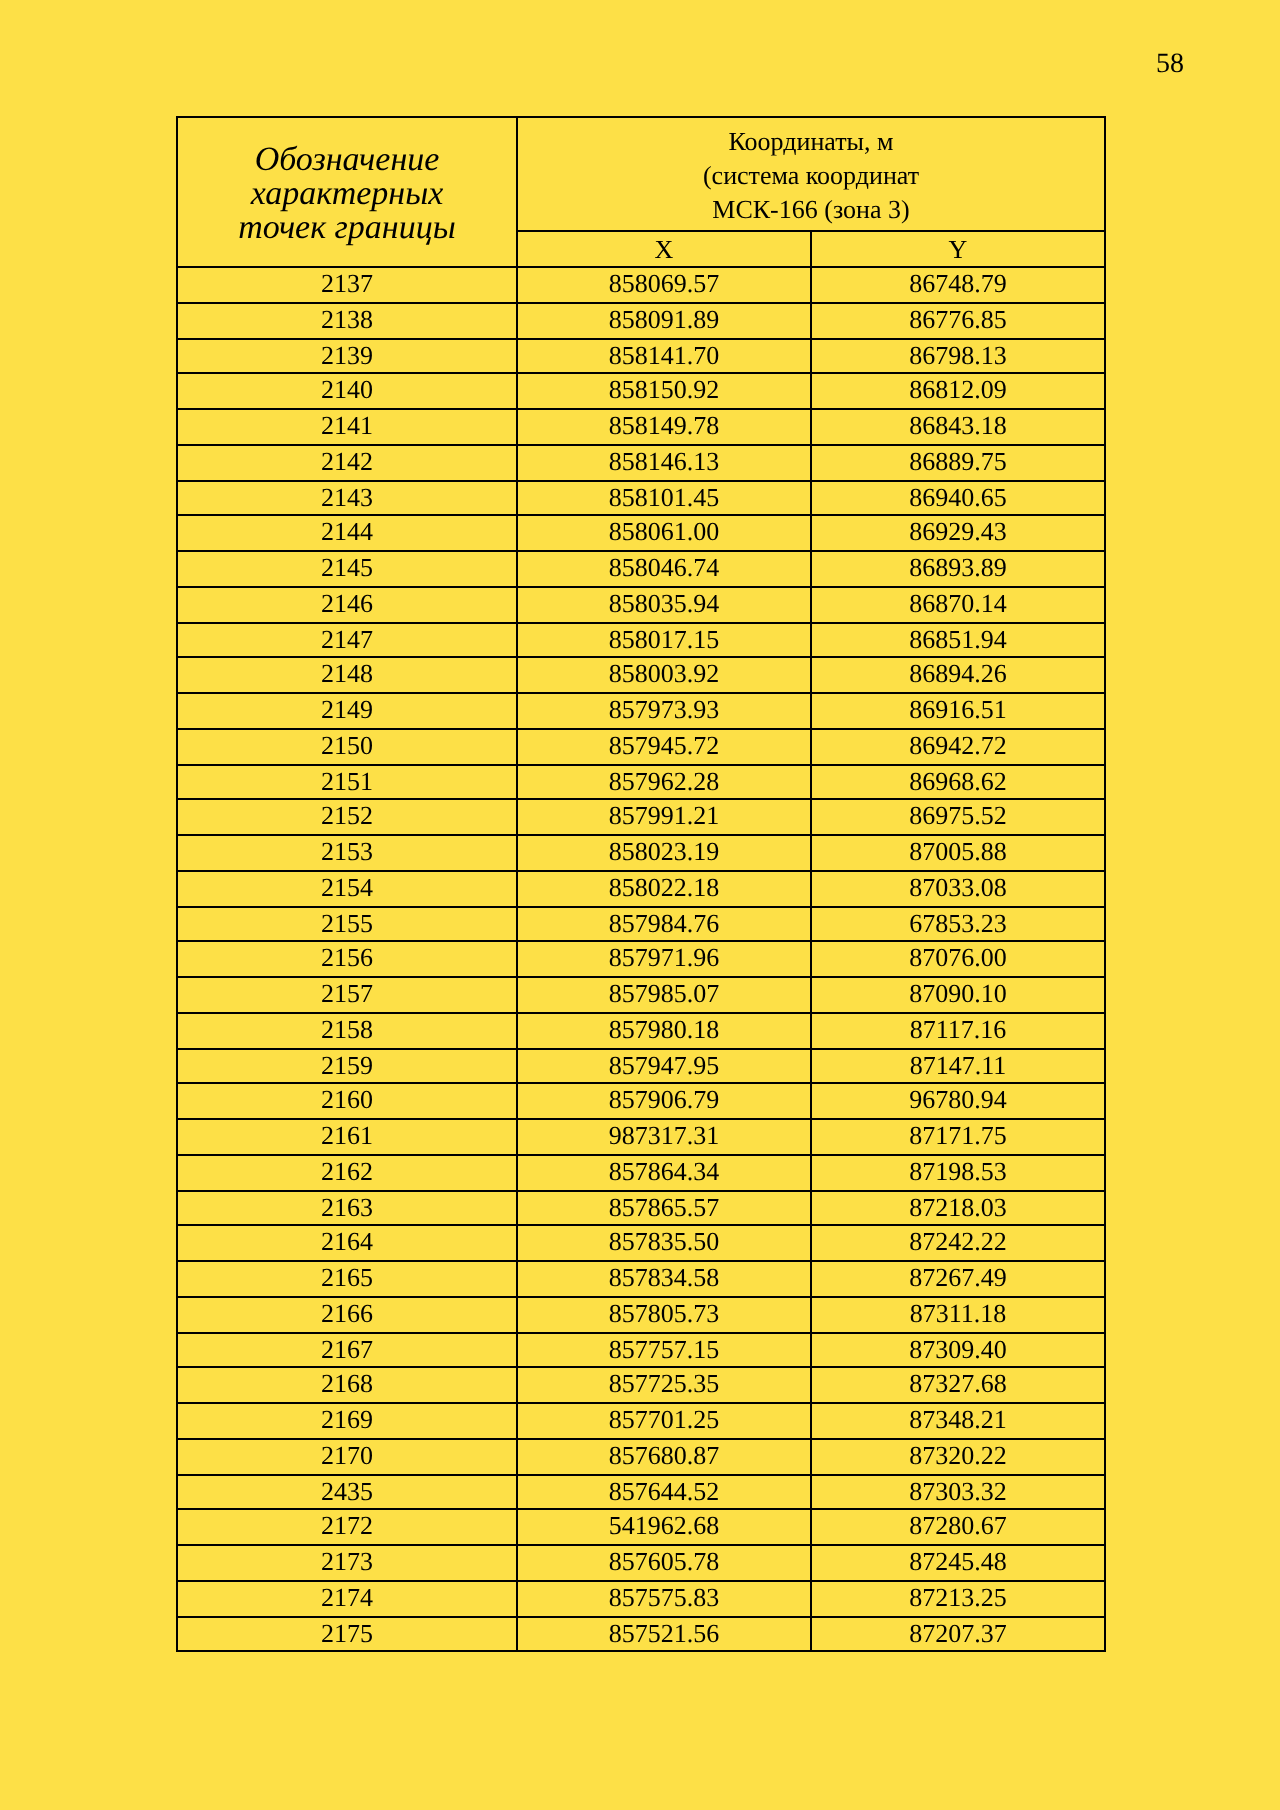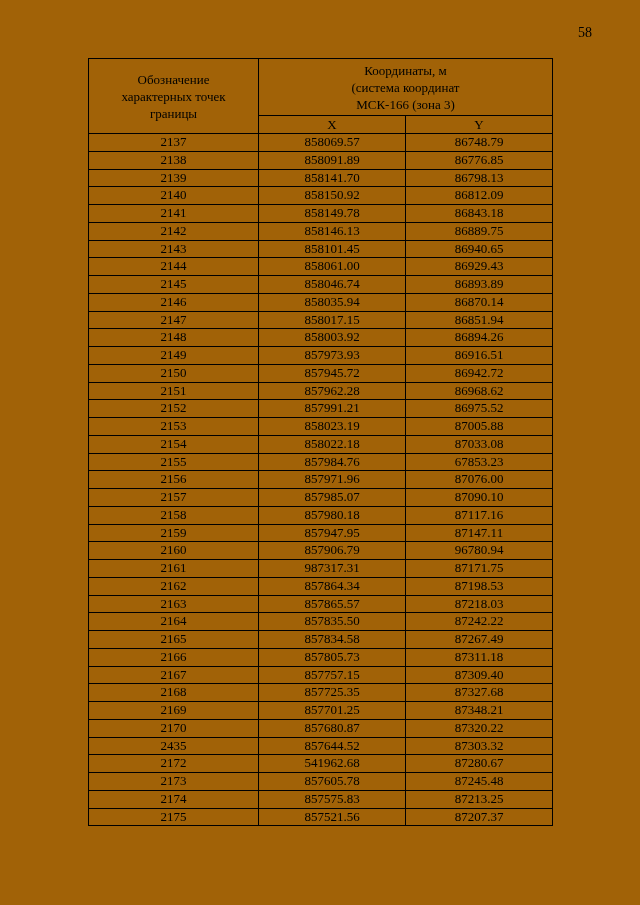--- a/index.html
+++ b/index.html
@@ -12,21 +12,21 @@
     width: 640px;
     height: 905px;
     font-family: "Liberation Serif", "DejaVu Serif", serif;
     color: #000000;
     position: relative;
   }
   .page {
     position: relative;
     width: 640px;
     height: 905px;
-    background: #a16207;
+    background: #fde047;
     overflow: hidden;
   }
   .page-number {
     position: absolute;
     top: 25px;
     right: 48px;
     font-size: 14px;
     line-height: 16px;
   }
   table.coords {
@@ -45,21 +45,22 @@
     vertical-align: middle;
   }
   td.hdr-point {
     vertical-align: top;
     padding-top: 3px;
   }
   .hdr-point-inner {
     width: 120px;
     margin: 0 auto;
     line-height: 17px;
-    font-size: 13px;
+    font-size: 17px;
+    font-style: italic;
   }
   td.hdr-coords {
     vertical-align: top;
     padding-top: 3px;
     height: 57px;
   }
   .hdr-coords div {
     line-height: 17px;
     font-size: 13px;
   }

